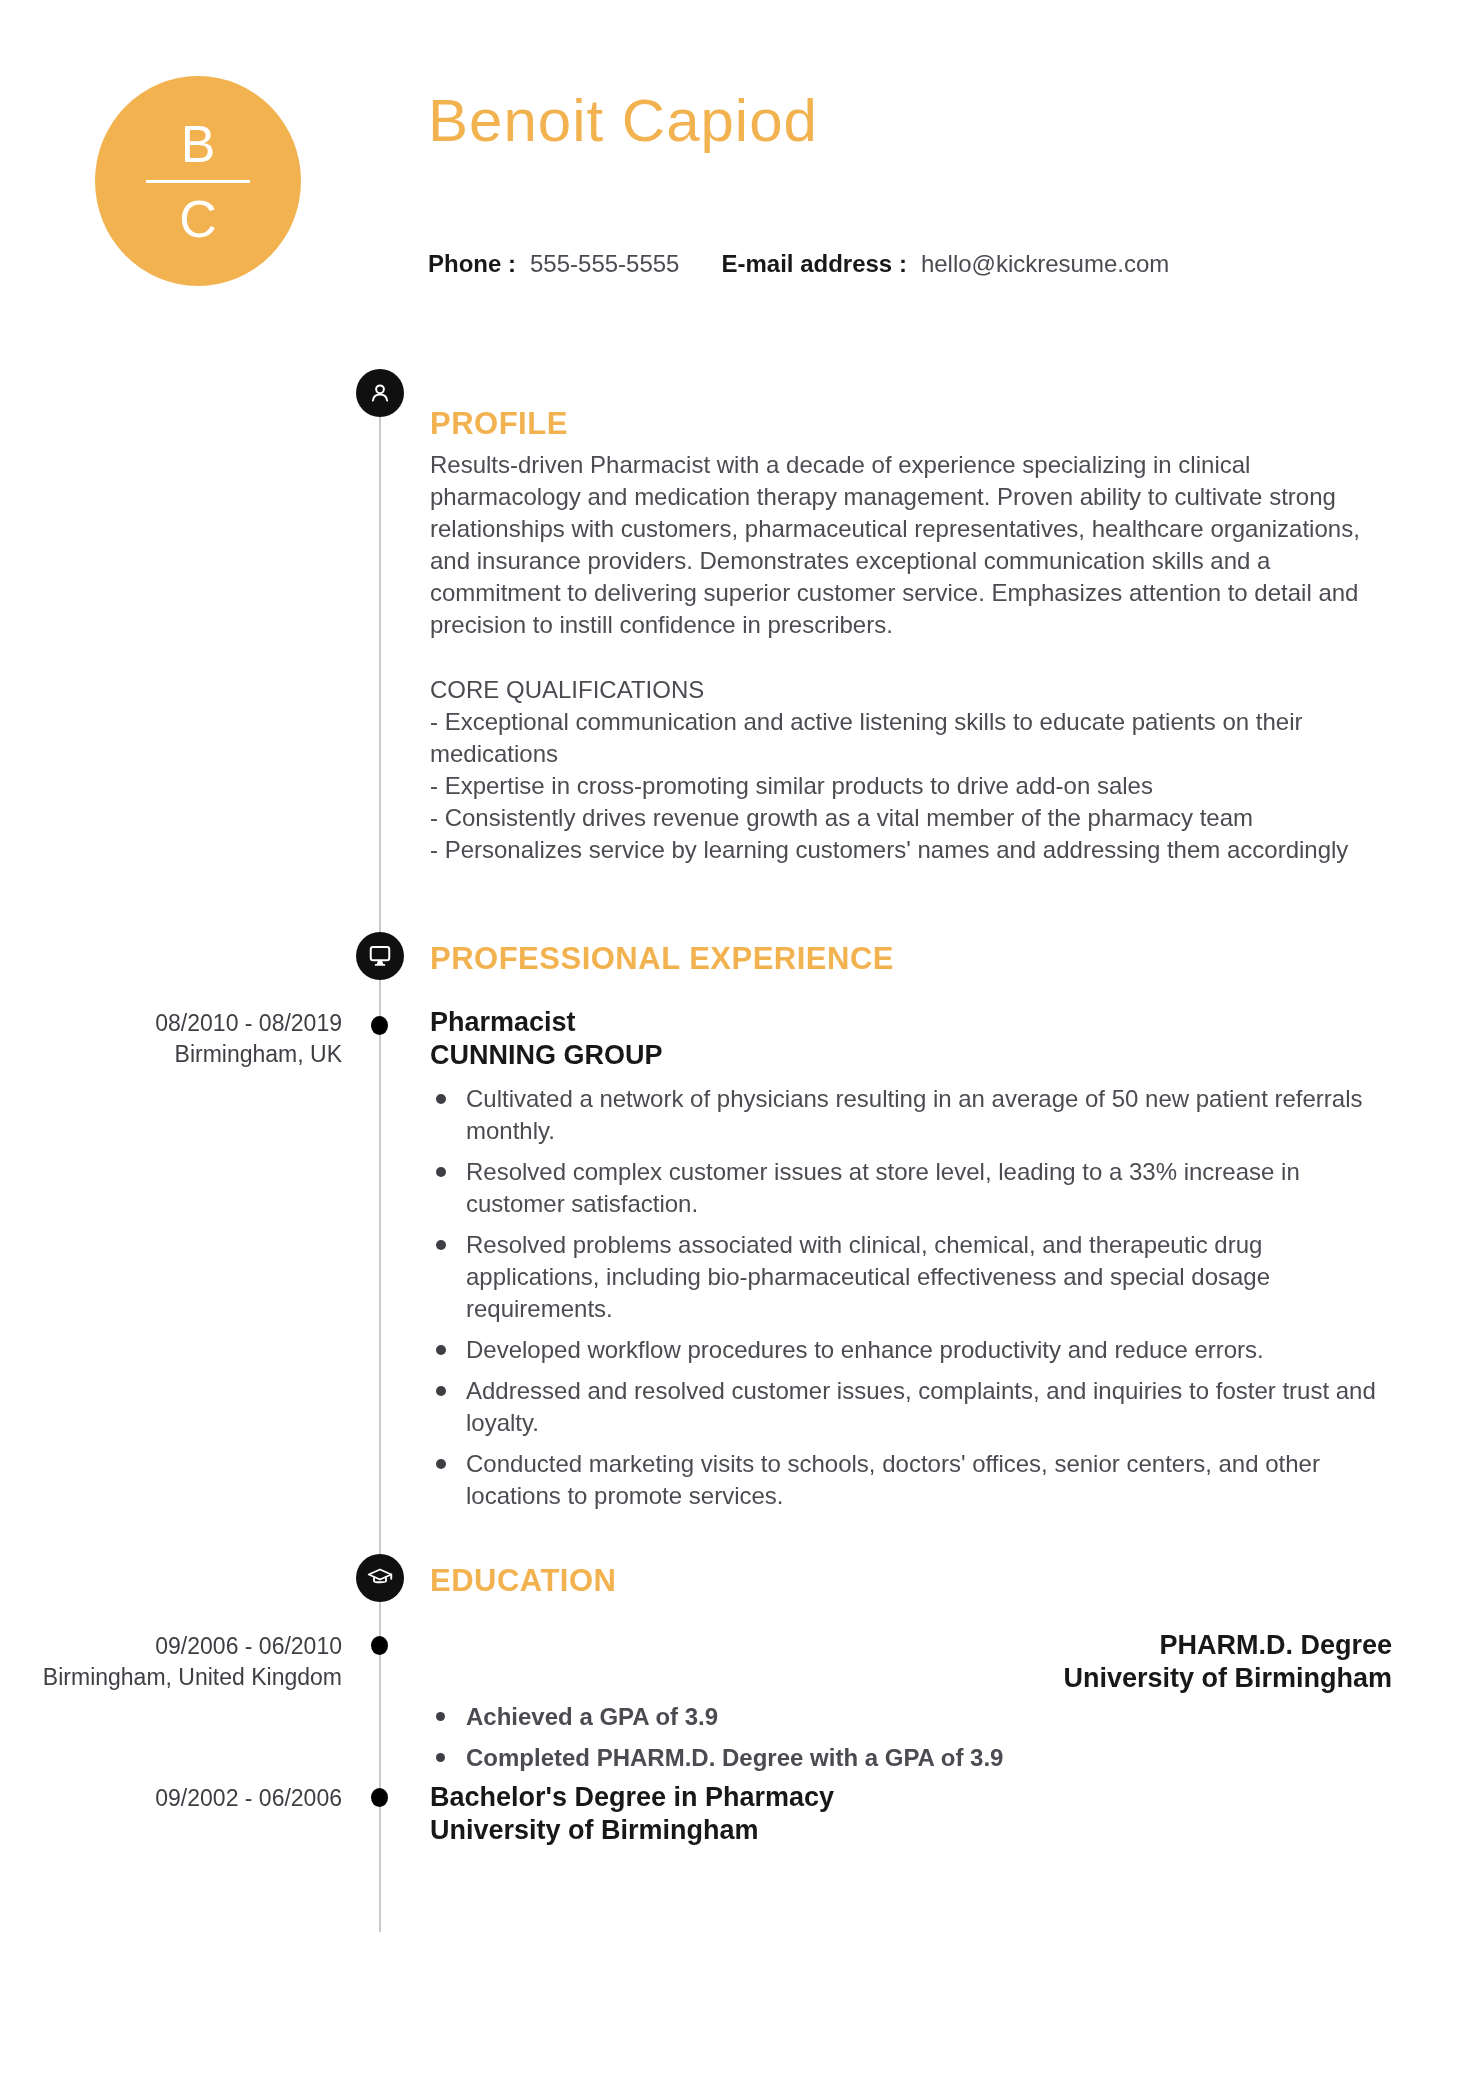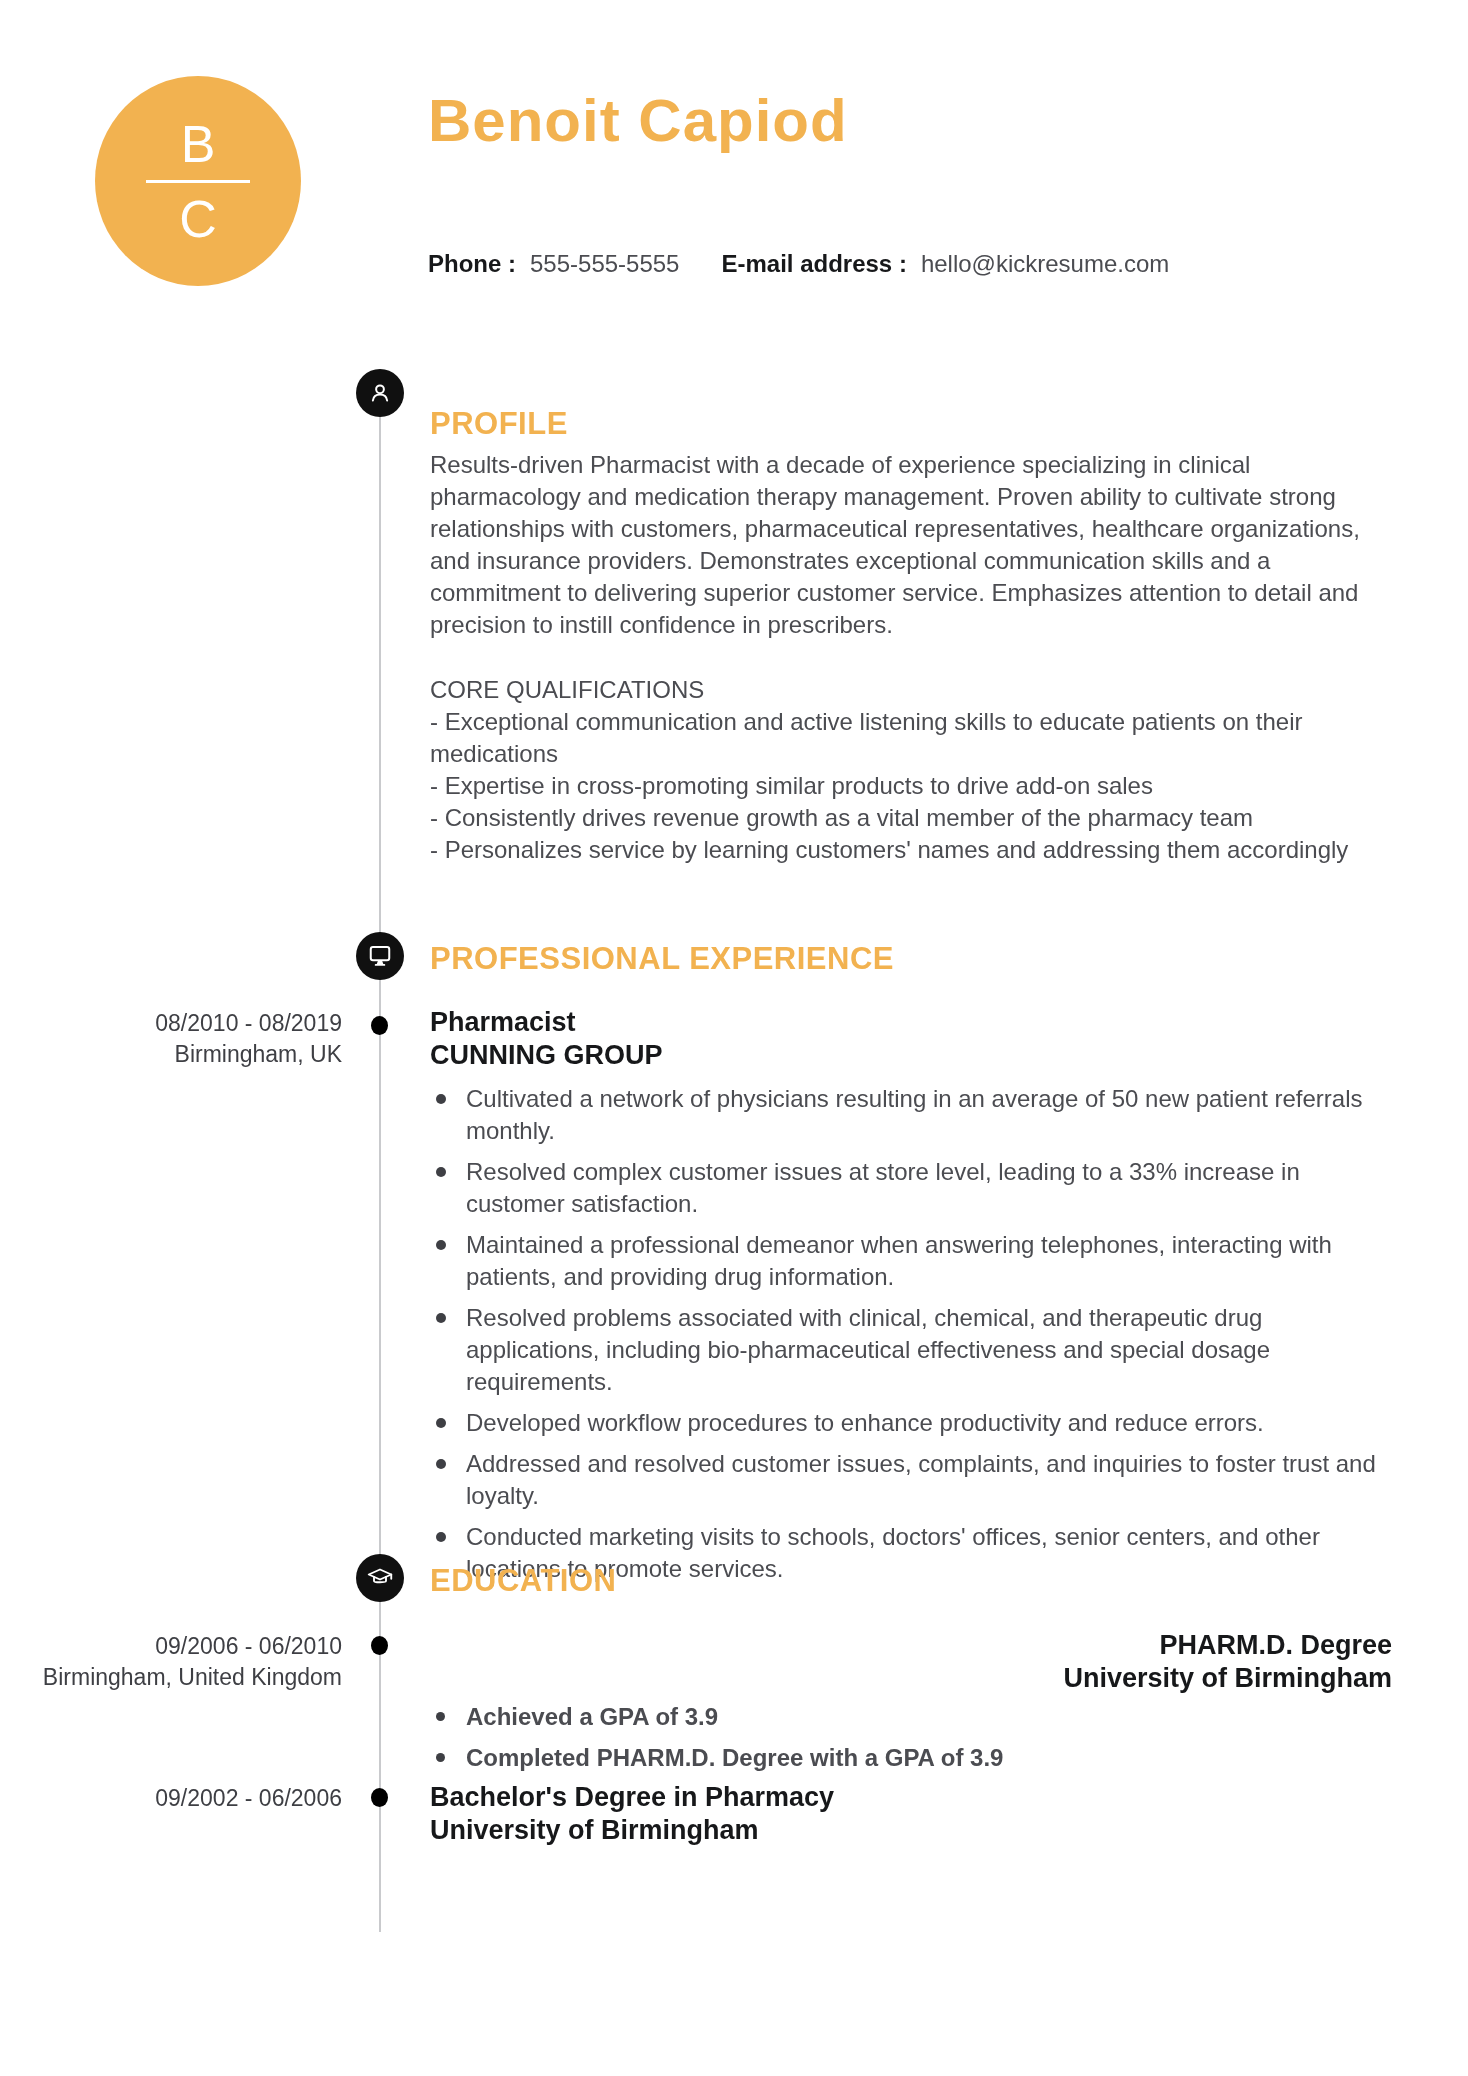--- a/index.html
+++ b/index.html
@@ -24,21 +24,21 @@
     position:absolute;left:95px;top:76px;
     width:206px;height:210px;border-radius:50%;
     background:var(--accent);
     display:flex;flex-direction:column;align-items:center;justify-content:center;
     color:#fff;
   }
   .avatar .init{font-size:52px;line-height:1;font-weight:400;}
   .avatar .divider{width:104px;height:3px;background:#fff;margin:10px 0;}
   .name{
     position:absolute;left:428px;top:86px;
-    font-size:60px;font-weight:700;color:var(--accent);
+    font-size:60px;font-weight:400;color:var(--accent);
     letter-spacing:1px;white-space:nowrap;
   }
   .contact{
     position:absolute;left:428px;top:230px;
     font-size:24px;display:flex;align-items:baseline;white-space:nowrap;margin-top:20px;
   }
   .contact .label{font-weight:700;color:var(--heading);margin-right:14px;}
   .contact .value{color:var(--body);}
   .contact .gap{width:42px;}
   
@@ -147,21 +147,20 @@
     <div>Birmingham, UK</div>
   </div>
   <div class="dot" style="top:1016px;"></div>
   <div class="entry-head" style="top:1006px;">
     <div>Pharmacist</div>
     <div>CUNNING GROUP</div>
   </div>
   <ul class="bullets" style="top:1074px;">
     <li>Cultivated a network of physicians resulting in an average of 50 new patient referrals monthly.</li>
     <li>Resolved complex customer issues at store level, leading to a 33% increase in customer satisfaction.</li>
-    <li>Maintained a professional demeanor when answering telephones, interacting with patients, and providing drug information.</li>
     <li>Resolved problems associated with clinical, chemical, and therapeutic drug applications, including bio-pharmaceutical effectiveness and special dosage requirements.</li>
     <li>Developed workflow procedures to enhance productivity and reduce errors.</li>
     <li>Addressed and resolved customer issues, complaints, and inquiries to foster trust and loyalty.</li>
     <li>Conducted marketing visits to schools, doctors' offices, senior centers, and other locations to promote services.</li>
   </ul>
 
   <div class="section-icon" style="top:1554px;">
     <span>
       <svg viewBox="0 0 24 24" width="30" height="30" fill="none" stroke="#fff" stroke-width="1.5" stroke-linejoin="round" stroke-linecap="round">
         <polygon points="12,5.2 21,9.2 12,13.2 3,9.2"></polygon>

